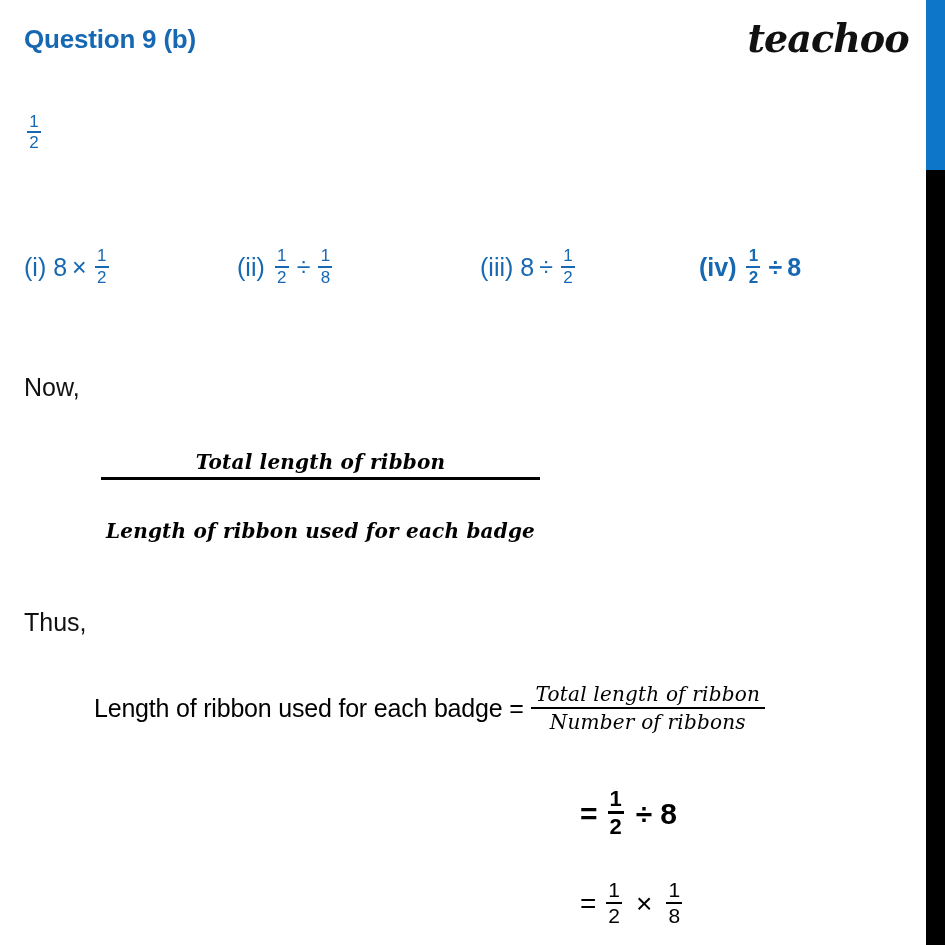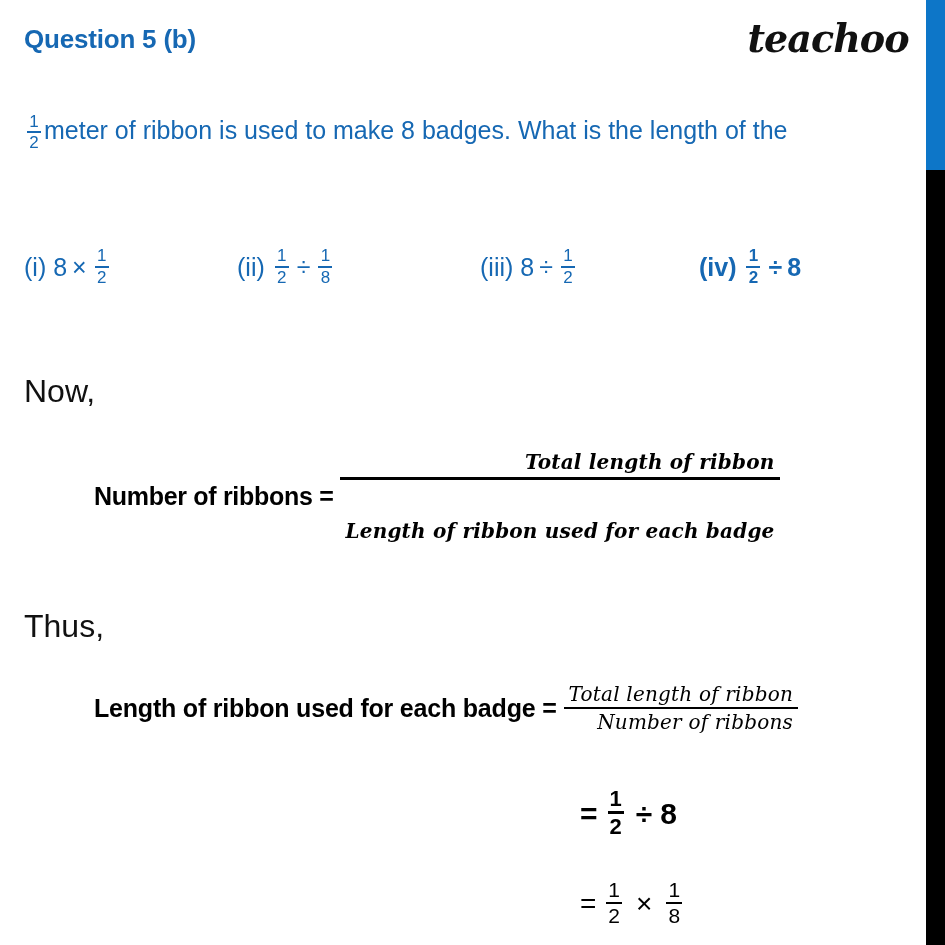--- a/index.html
+++ b/index.html
@@ -148,21 +148,21 @@
   .opt-2 { left: 213px; justify-content: flex-end; }
   .opt-3 { left: 424px; margin-left: 32px; }
   .opt-4 { left: 675px; font-weight: bold; }
   .op { margin: 0 5px; }
 
   
   .narr {
     position: absolute;
     left: 24px;
     color: #111111;
-    font-size: 32px;
+    font-size: 25px;
     white-space: nowrap;
   }
   .narr-now  { top: 373px; }
   .narr-thus { top: 608px; }
 
   
   .formula {
     position: absolute;
     display: flex;
     align-items: center;
@@ -171,21 +171,21 @@
   }
 
   .formula .lhs {
     font-family: "Liberation Sans", sans-serif;
   }
 
   
   .bfrac {
     display: inline-flex;
     flex-direction: column;
-    align-items: flex-end;
+    align-items: center;
     justify-content: center;
     line-height: 1;
     margin-left: 7px;
   }
   .bfrac .bnum,
   .bfrac .bden {
     display: block;
     white-space: nowrap;
     padding: 0 5px;
   }
@@ -217,21 +217,21 @@
   .formula-1 .bnum { padding-bottom: 2px; }
   .formula-1 .bden { padding-top: 2px; margin-top: 36px; }
 
   
   .formula-2 {
     left: 94px;
     top: 684px;
   }
   .formula-2 .lhs {
     font-size: 25px;
-    font-weight: bold;
+    font-weight: normal;
     letter-spacing: -0.2px;
   }
   .formula-2 .bfrac {
     font-family: "DejaVu Serif", serif;
     font-style: italic;
     font-weight: normal;
     font-size: 20px;
     letter-spacing: 0.2px;
   }
   .formula-2 .bbar { height: 2px; }
@@ -271,30 +271,30 @@
 </style>
 </head>
 <body>
 
 <div id="page">
 
   <div class="edge-bar blue"></div>
   <div class="edge-bar black"></div>
 
   <div class="header">
-    <div class="q-title">Question 5 (b)</div>
+    <div class="q-title">Question 9 (b)</div>
     <div class="brand">teachoo</div>
   </div>
 
   <div class="statement">
     <span class="frac">
         <span class="num">1</span>
         <span class="bar"></span>
         <span class="den">2</span>
-      </span><span>meter of ribbon is used to make 8 badges. What is the length of the</span>
+      </span>
   </div>
 
   <div class="options">
 
     <div class="opt opt-1">
       <span>(i)</span>&nbsp;
       <span>8</span>
       <span class="op">×</span>
       <span class="frac">
           <span class="num">1</span>
@@ -338,21 +338,20 @@
         </span>
       <span class="op">÷</span>
       <span>8</span>
     </div>
 
   </div>
 
   <div class="narr narr-now">Now,</div>
 
   <div class="formula formula-1">
-    <span class="lhs">Number of ribbons =</span>
     <span class="bfrac">
       <span class="bnum">Total length of ribbon</span>
       <span class="bbar"></span>
       <span class="bden">Length of ribbon used for each badge</span>
     </span>
   </div>
 
   <div class="narr narr-thus">Thus,</div>
 
   <div class="formula formula-2">

